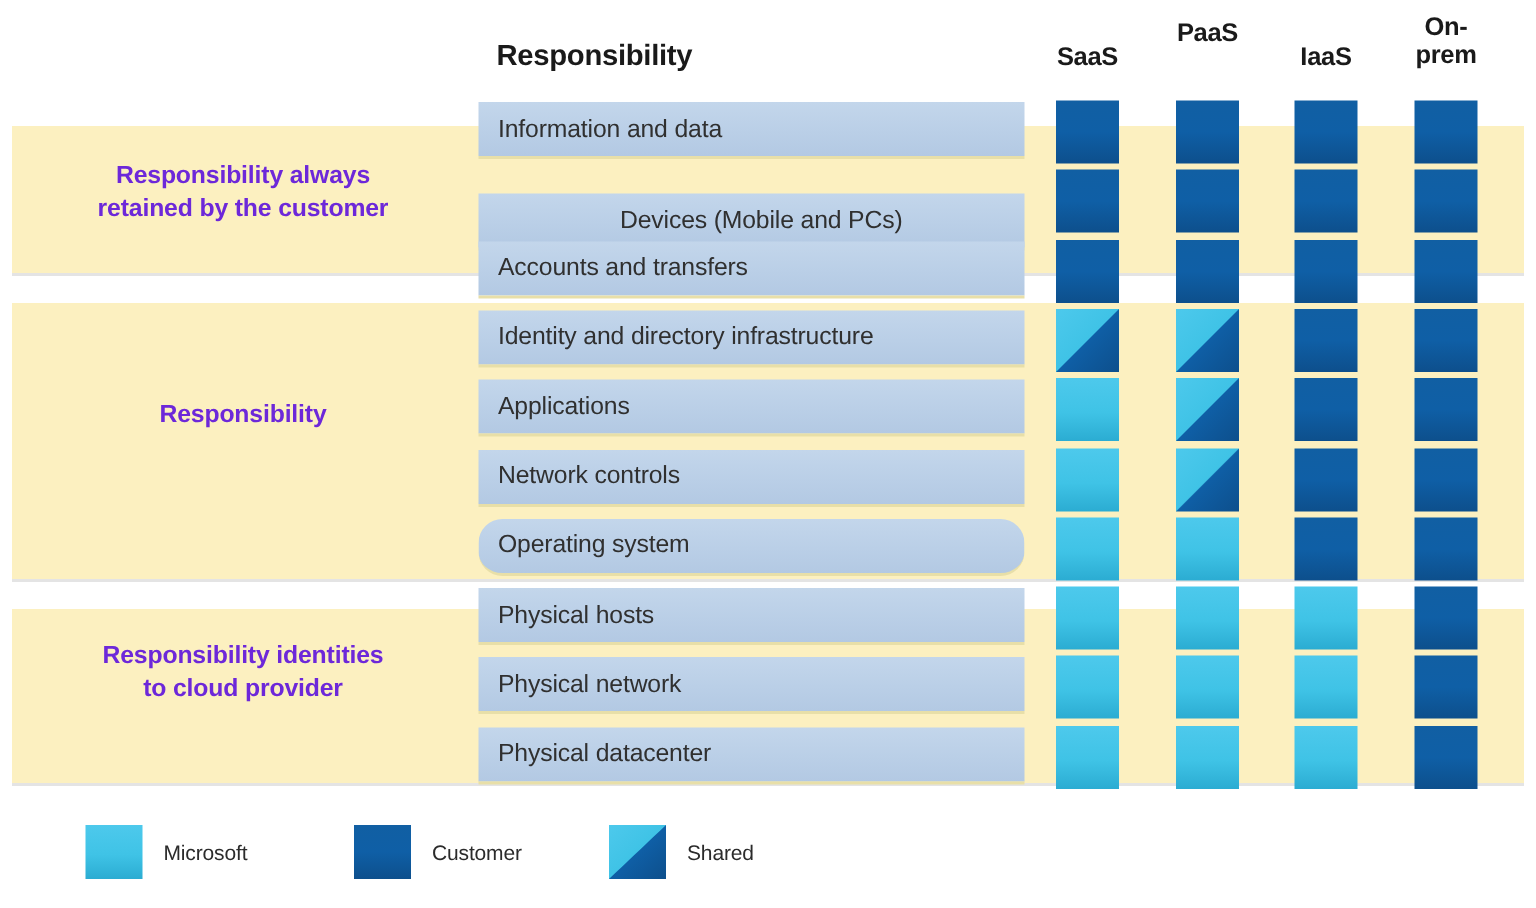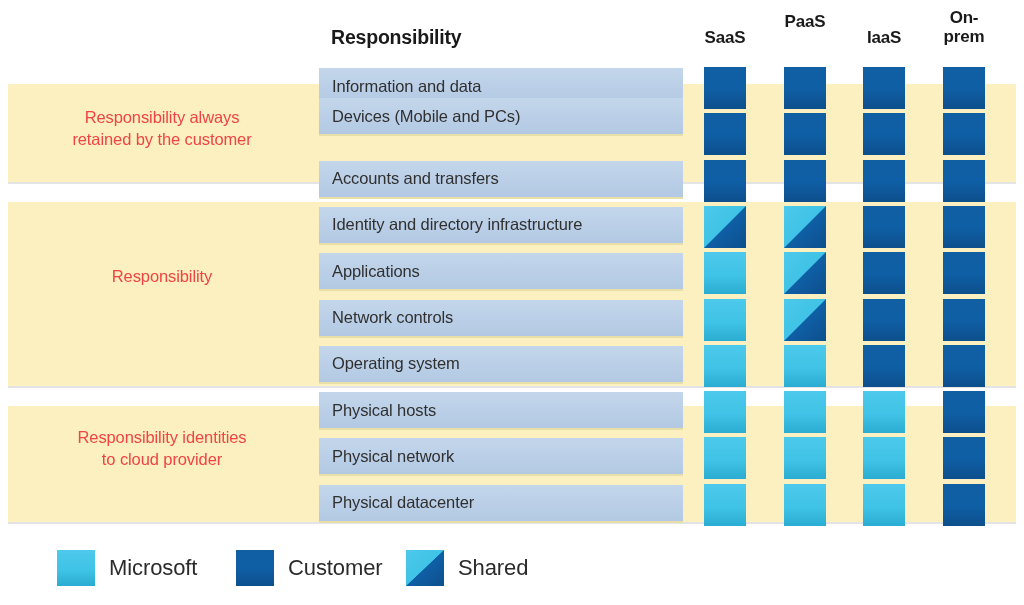--- a/index.html
+++ b/index.html
@@ -27,24 +27,24 @@
     width: 1008px;
     background: #FCF0C0;
     border-bottom: 2px solid #E4E4E4;
     box-sizing: border-box;
   }
   .band-label {
     position: absolute;
     left: 12px;
     width: 300px;
     text-align: center;
-    font-weight: normal;
+    font-weight: bold;
     font-size: 16.5px;
     line-height: 1.32;
-    color: #ef4444;
+    color: #6d28d9;
     letter-spacing: -0.1px;
   }
 
   
   .col-header {
     position: absolute;
     font-weight: bold;
     color: #1a1a1a;
   }
   #responsibility-header {
@@ -124,21 +124,21 @@
   .legend-swatch.customer {
     background: linear-gradient(to bottom, #115FA3 0%, #0F5FA6 50%, #0D4F8C 100%);
   }
   .legend-swatch.shared {
     background:
       linear-gradient(to bottom right,
         #4DC9EC 0%, #3FC3E6 49.4%,
         #0F5FA6 50.6%, #0D4F8C 100%);
   }
   .legend-text {
-    font-size: 22px;
+    font-size: 14px;
     color: #2b2b2b;
     letter-spacing: -0.1px;
     white-space: nowrap;
   }
 </style>
 </head>
 <body>
 
 <div id="diagram">
 
@@ -173,36 +173,36 @@
       <div class="col-header stage-header" style="left: 926px; top: 8px;">
         <div>On-</div>
         <div>prem</div>
       </div>
     </div>
 
   <div id="rows-layer">
       <div class="row-label" style="top: 68px;">
         <span>Information and data</span>
       </div>
-      <div class="row-label" style="top: 98px;">
+      <div class="row-label" style="top: 129px; justify-content: center;">
         <span>Devices (Mobile and PCs)</span>
       </div>
       <div class="row-label" style="top: 160.6px;">
         <span>Accounts and transfers</span>
       </div>
       <div class="row-label" style="top: 206.9px; align-items: center;">
         <span>Identity and directory infrastructure</span>
       </div>
       <div class="row-label" style="top: 253.2px;">
         <span>Applications</span>
       </div>
       <div class="row-label" style="top: 299.5px;">
         <span>Network controls</span>
       </div>
-      <div class="row-label" style="top: 345.8px;">
+      <div class="row-label" style="top: 345.8px; border-radius: 16px;">
         <span>Operating system</span>
       </div>
       <div class="row-label" style="top: 392.1px;">
         <span>Physical hosts</span>
       </div>
       <div class="row-label" style="top: 438.4px;">
         <span>Physical network</span>
       </div>
       <div class="row-label" style="top: 484.7px;">
         <span>Physical datacenter</span>

